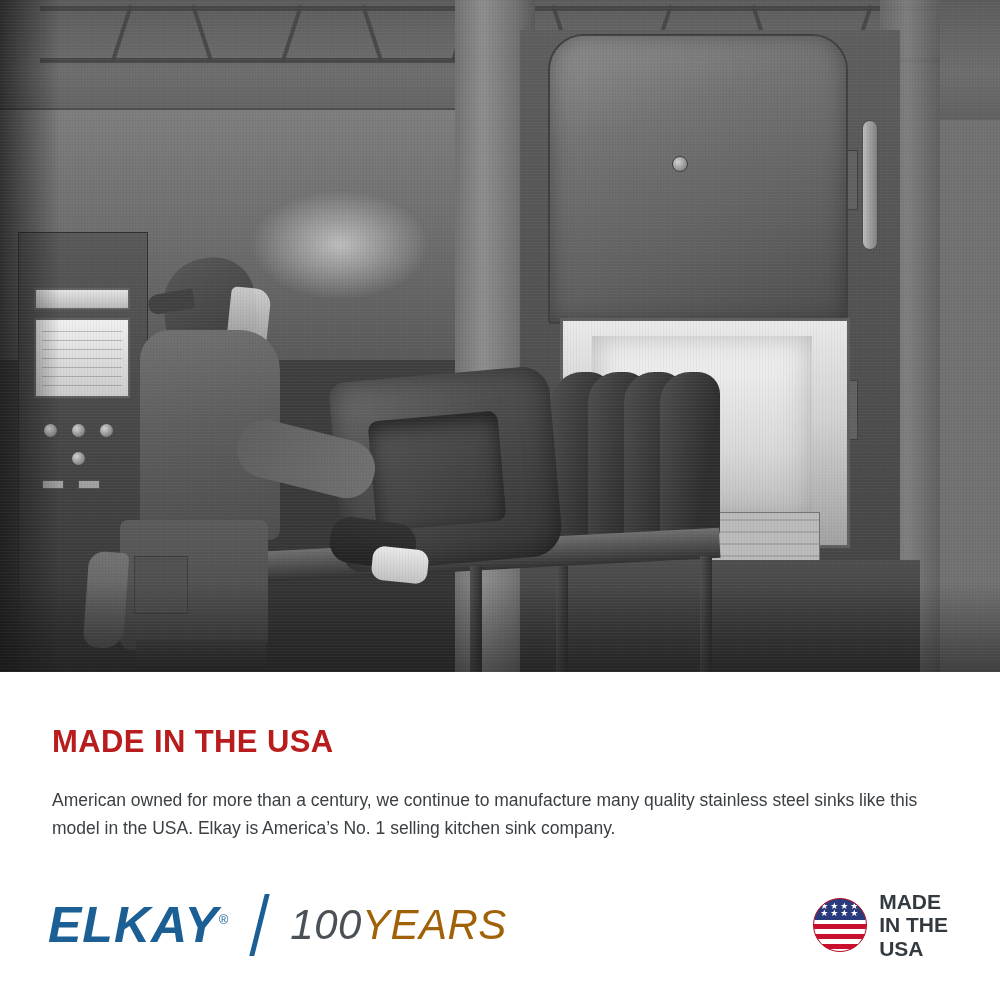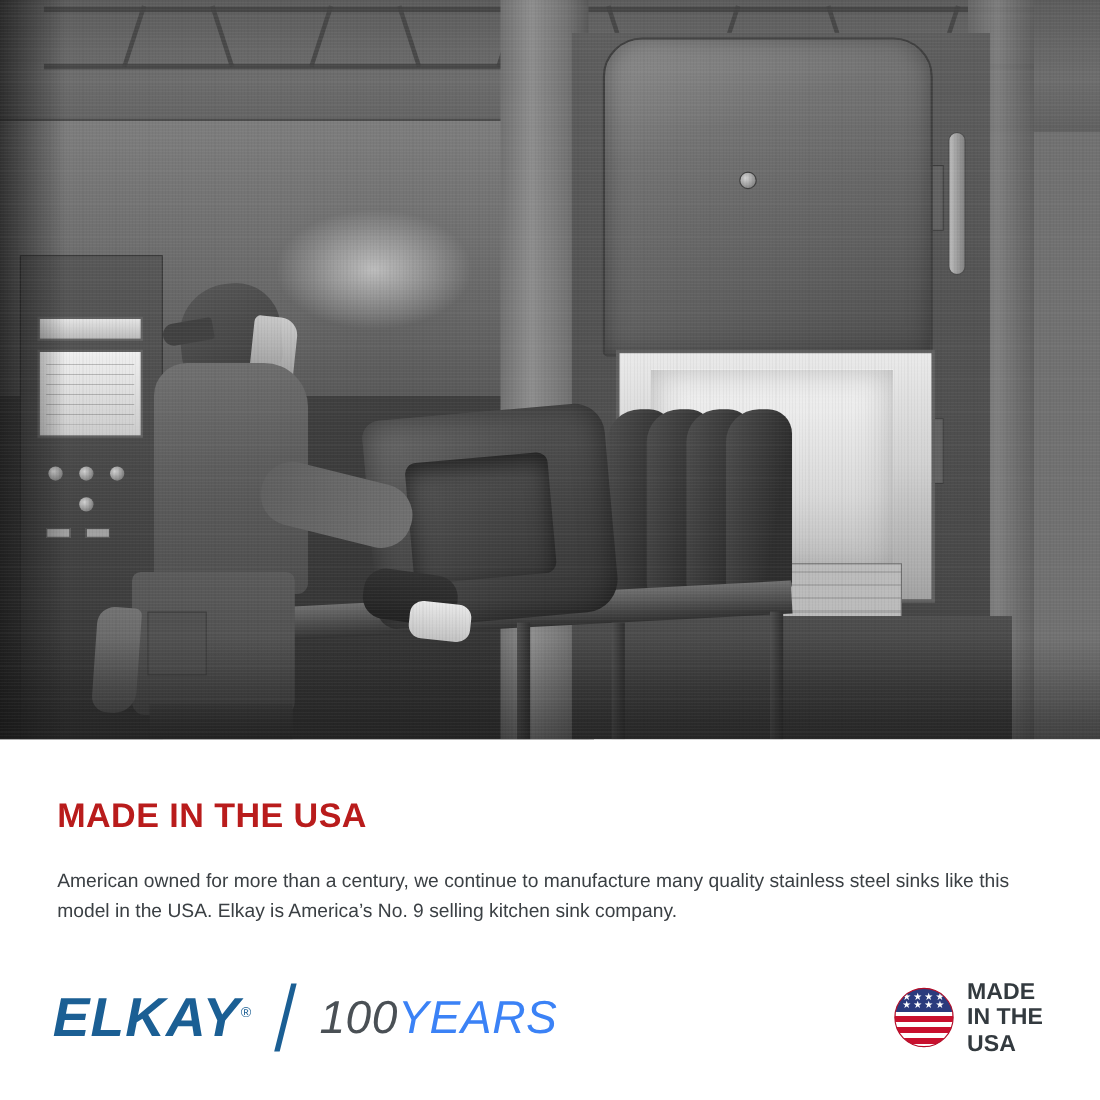--- a/index.html
+++ b/index.html
@@ -312,21 +312,21 @@
     margin: 0 10px;
   }
   .years {
     font-size: 42px;
     color: #5a6065;
     font-style: italic;
     letter-spacing: .5px;
     line-height: 1;
   }
   .years .num { font-weight: normal; color:#4a5055; }
-  .years .word { font-weight: normal; color:#3b82f6;margin-top:22px; }
+  .years .word { font-weight: normal; color:#a16207;margin-top:22px; }
 
   .usa-badge {
     display: flex;
     align-items: center;
     gap: 12px;
   }
   .flag-circle {
     width: 52px; height: 52px; border-radius: 50%;
     background: #c8102e;
     position: relative;
@@ -432,21 +432,21 @@
     <div class="rag"></div>
     <div class="legs"></div>
 
     <div class="veil-left"></div>
     <div class="veil-bottom"></div>
     <div class="grain"></div>
   </div>
 
   <div class="content">
     <h2 class="headline">MADE IN THE USA</h2>
-    <p class="body-copy">American owned for more than a century, we continue to manufacture many quality stainless steel sinks like this model in the USA. Elkay is America’s No. 9 selling kitchen sink company.</p>
+    <p class="body-copy">American owned for more than a century, we continue to manufacture many quality stainless steel sinks like this model in the USA. Elkay is America’s No. 1 selling kitchen sink company.</p>
   </div>
 
   <div class="footer">
 
     <div class="brand">
       <div class="elkay-wordmark">
         <span>ELKAY</span><span class="reg-mark">®</span>
       </div>
       <div class="divider-slash"></div>
       <div class="years">

